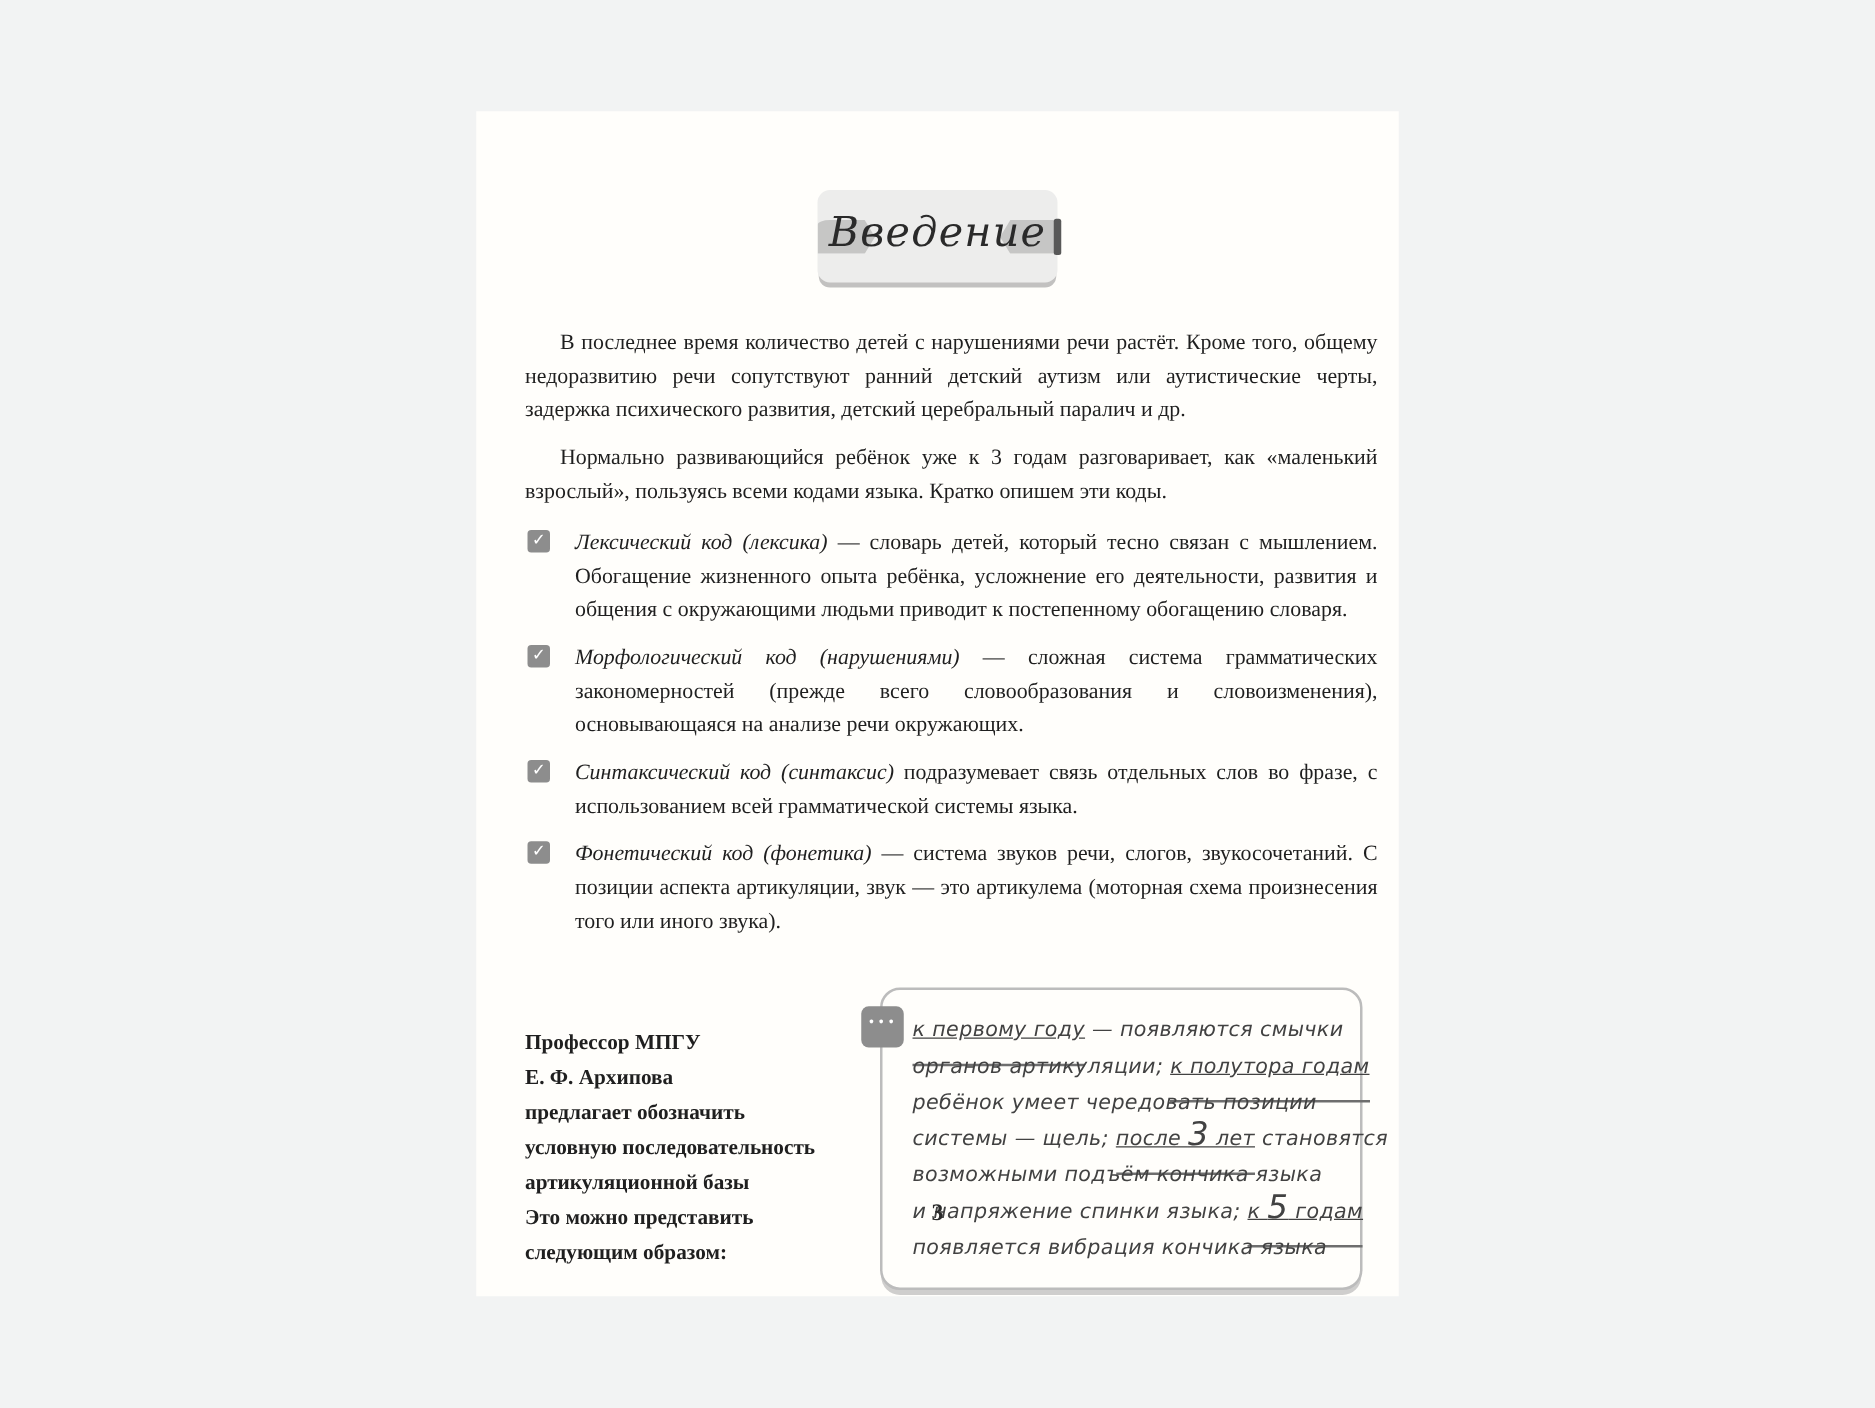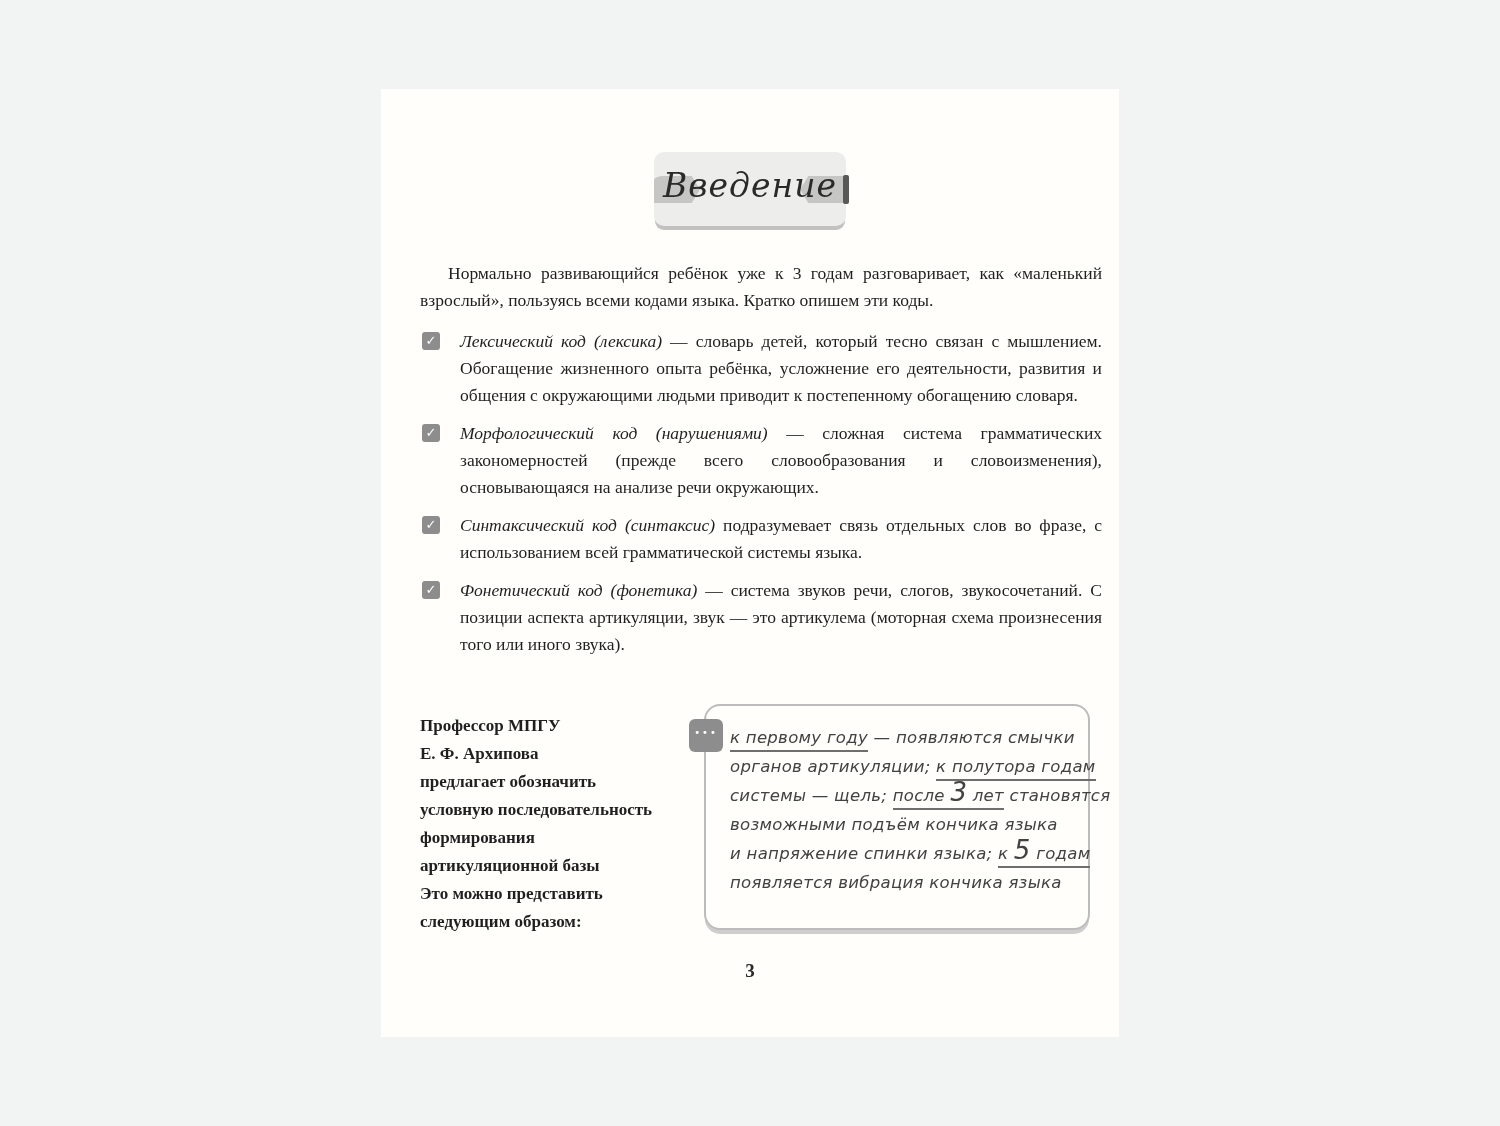--- a/index.html
+++ b/index.html
@@ -133,21 +133,22 @@
     font-family: "DejaVu Sans", sans-serif;
     font-style: italic;
     font-size: 16.5px;
     line-height: 29px;
     color: #424242;
     letter-spacing: 0.3px;
     white-space: nowrap;
   }
   .hand .u {
     border-bottom: 2px solid #6e6e6e;
-    padding-bottom: 3px;
+    padding-bottom: 18px;
+    text-decoration: underline;
   }
   .hand .big {
     font-size: 26px;
     line-height: 0;
   }
 
   .page-num {
     position: absolute;
     left: 0; right: 0;
     bottom: 55px;
@@ -164,20 +165,21 @@
   <div class="page">
 
     <div class="badge">
       <div class="ribbon left"></div>
       <div class="ribbon right"></div>
       <div class="badge-edge"></div>
       <div class="badge-title">Введение</div>
     </div>
 
     <div class="body-text">
+      <p>В последнее время количество детей с нарушениями речи растёт. Кроме того, общему недоразвитию речи сопутствуют ранний детский аутизм или аутистические черты, задержка психического развития, детский церебральный паралич и др.</p>
       <p>Нормально развивающийся ребёнок уже к 3 годам разговаривает, как «маленький взрослый», пользуясь всеми кодами языка. Кратко опишем эти коды.</p>
 
       <ul class="bullets">
         <li>
           <span class="checkbox">✓</span>
           <span class="lead">Лексический код (лексика)</span><span> — словарь детей, который тесно связан с мышлением. Обогащение жизненного опыта ребёнка, усложнение его деятельности, развития и общения с окружающими людьми приводит к постепенному обогащению словаря.</span>
         </li>
         <li>
           <span class="checkbox">✓</span>
           <span class="lead">Морфологический код (нарушениями)</span><span> — сложная система грамматических закономерностей (прежде всего словообразования и словоизменения), основывающаяся на анализе речи окружающих.</span>
@@ -192,31 +194,31 @@
         </li>
       </ul>
     </div>
 
     <div class="bottom-row">
       <div class="author-note">
         <div>Профессор МПГУ</div>
         <div>Е. Ф. Архипова</div>
         <div>предлагает обозначить</div>
         <div>условную последовательность</div>
-        <div>формирования</div>
         <div>артикуляционной базы</div>
         <div>Это можно представить</div>
         <div>следующим образом:</div>
       </div>
 
       <div class="note-box">
         <div class="dots-badge">•••</div>
         <div class="hand">
           <div><span class="u">к первому году</span><span> — появляются смычки</span></div>
           <div><span>органов артикуляции; </span><span class="u">к полутора годам</span></div>
+          <div><span>ребёнок умеет чередовать позиции</span></div>
           <div><span>системы — щель; </span><span class="u"><span>после </span><span class="big">3</span><span> лет</span></span><span> становятся</span></div>
           <div><span>возможными подъём кончика языка</span></div>
           <div><span>и напряжение спинки языка; </span><span class="u"><span>к </span><span class="big">5</span><span> годам</span></span></div>
           <div><span>появляется вибрация кончика языка</span></div>
         </div>
       </div>
     </div>
 
     <div class="page-num">3</div>
   </div>

